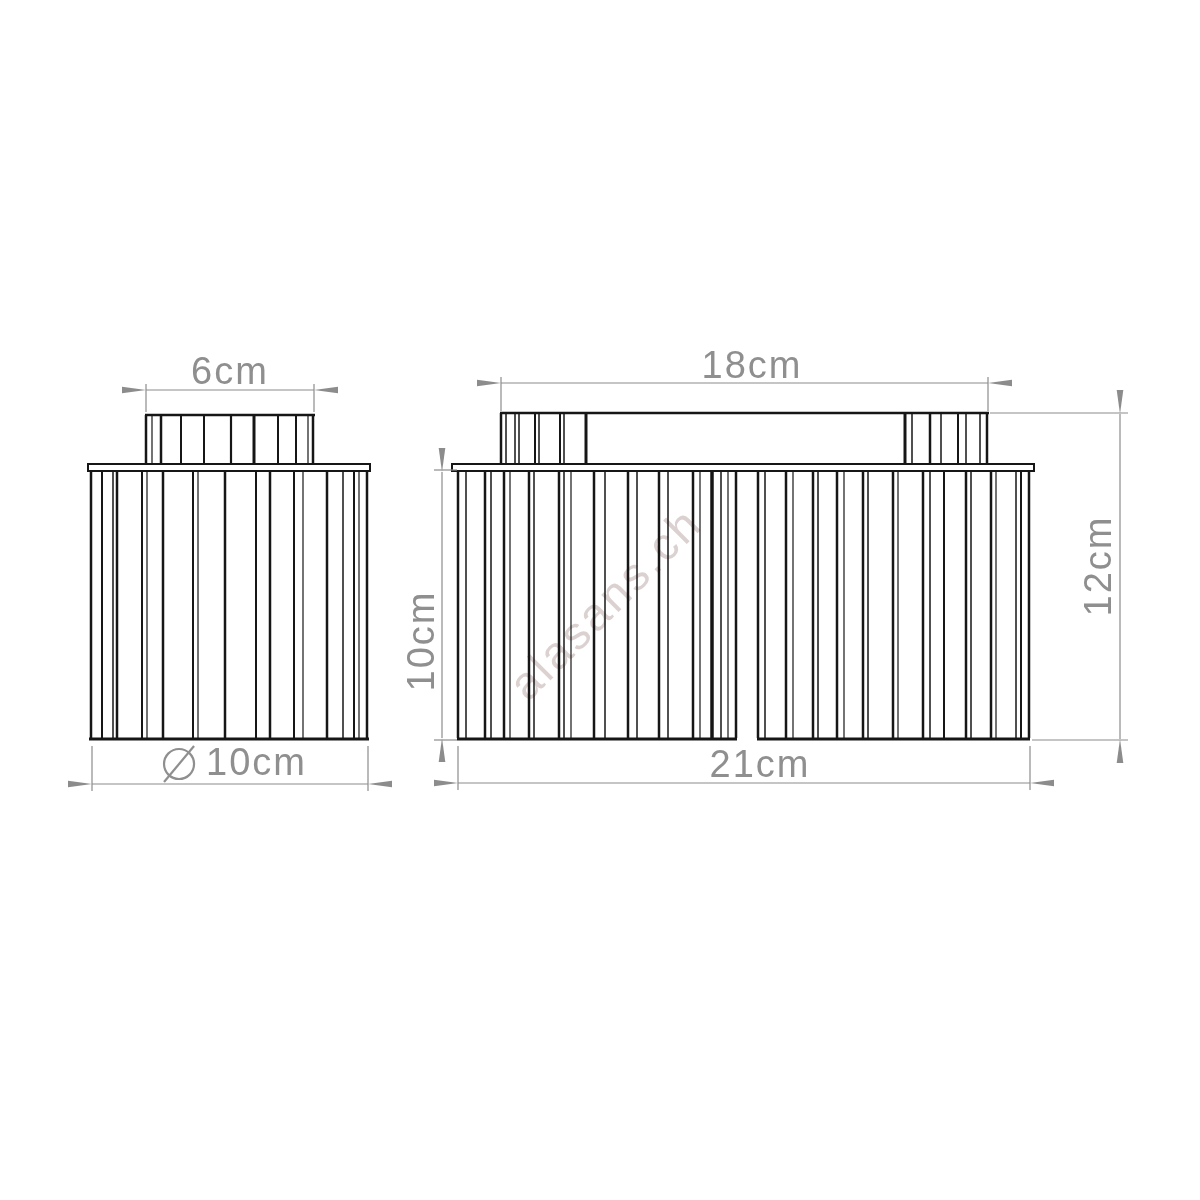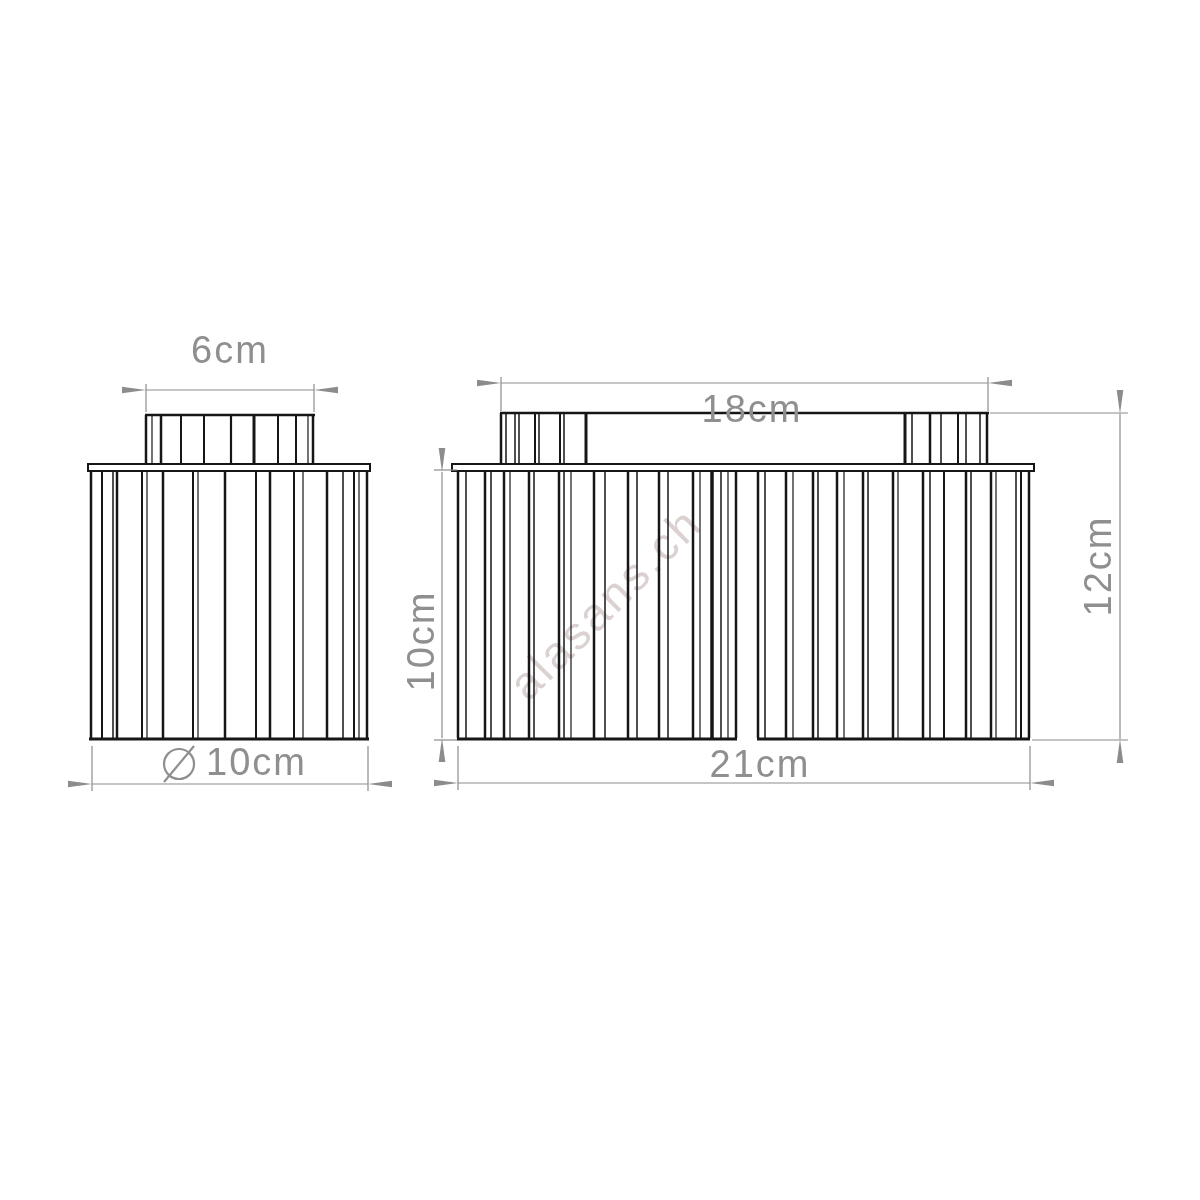--- a/index.html
+++ b/index.html
@@ -15,22 +15,22 @@
   }
   .dim-label.vert{transform:translate(-50%,-50%) rotate(-90deg);}
   .dia-wrap{display:flex;align-items:center;gap:7px;}
   .dia-sym{display:block;}
   .watermark{
     position:absolute;z-index:1;left:605px;top:603px;
     transform:translate(-50%,-50%) rotate(-45deg);
     font-size:46px;letter-spacing:3px;color:rgba(189,172,172,0.55);white-space:nowrap;
   }
   
-  #lbl-knob-width{left:230px;top:350px;}
-  #lbl-top-width{left:752px;top:365px;margin-top:44px;}
+  #lbl-knob-width{left:230px;top:371px;}
+  #lbl-top-width{left:752px;top:365px;}
   #lbl-diameter{left:233px;top:762px;}
   #lbl-bottom-width{left:748px;top:764px;margin-left:12px;}
   #lbl-shade-height{left:421px;top:641px;}
   #lbl-total-height{left:1098px;top:566px;}
 </style>
 </head>
 <body>
 
 <div class="stage">
 

